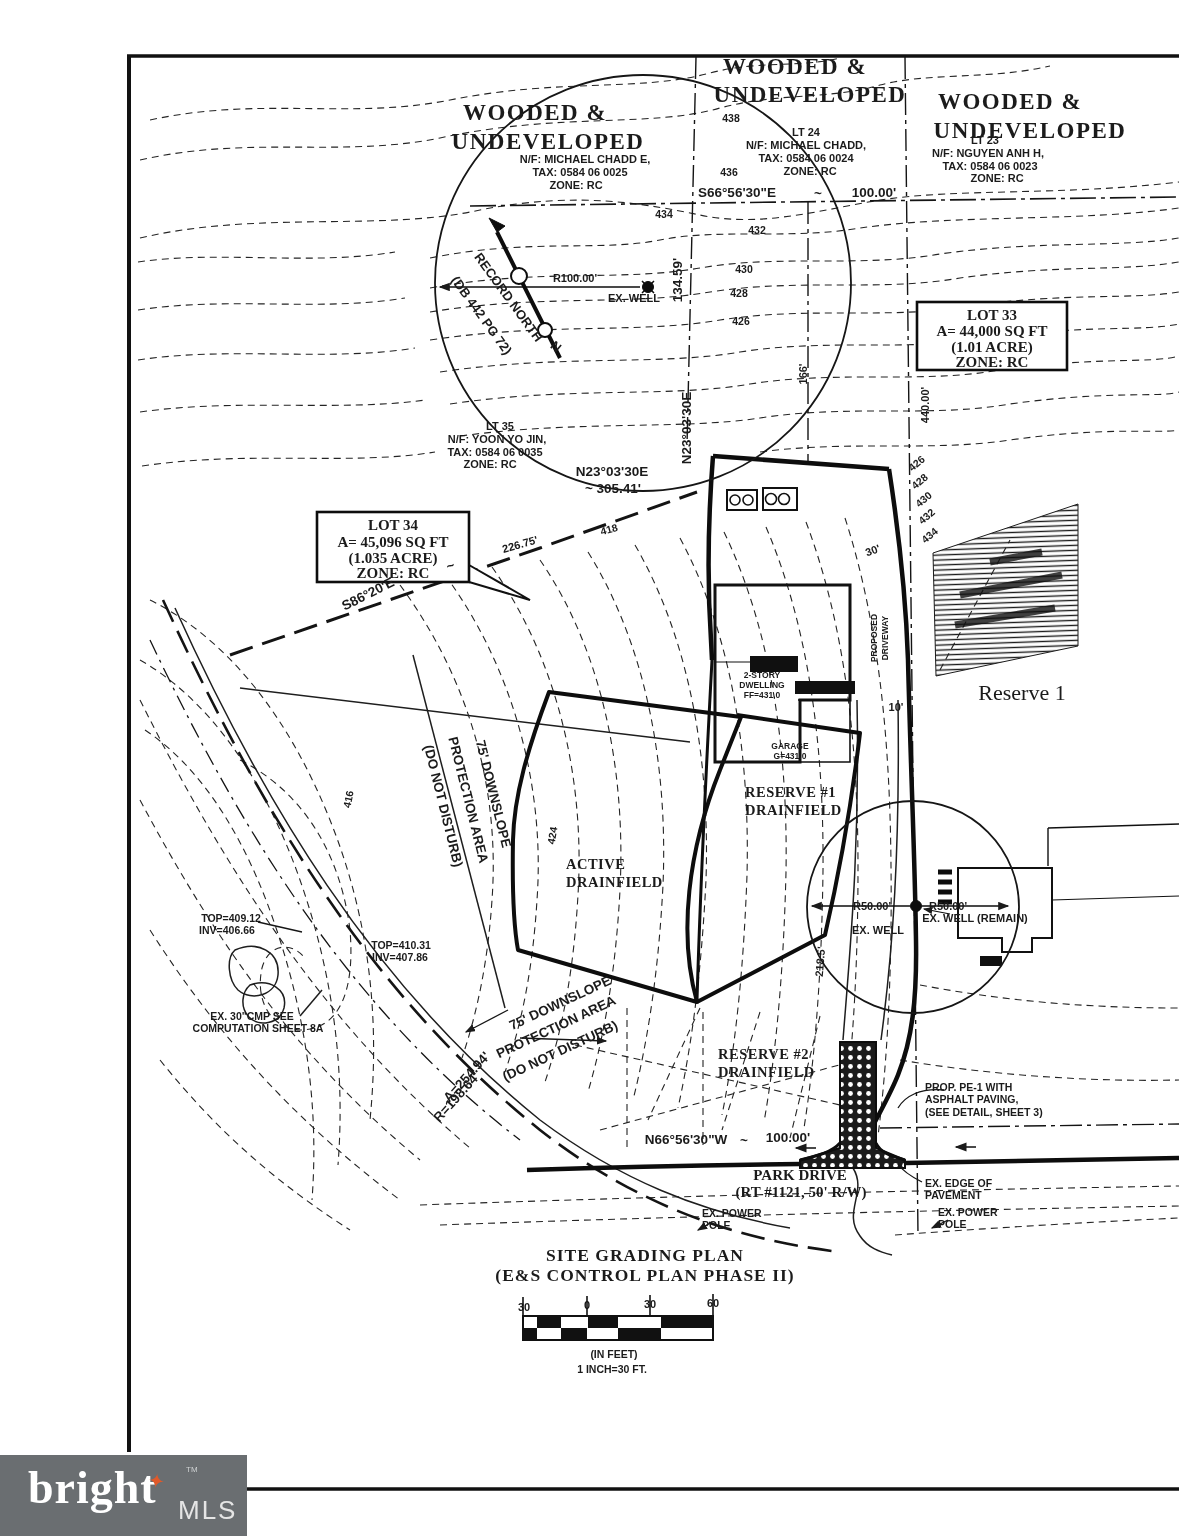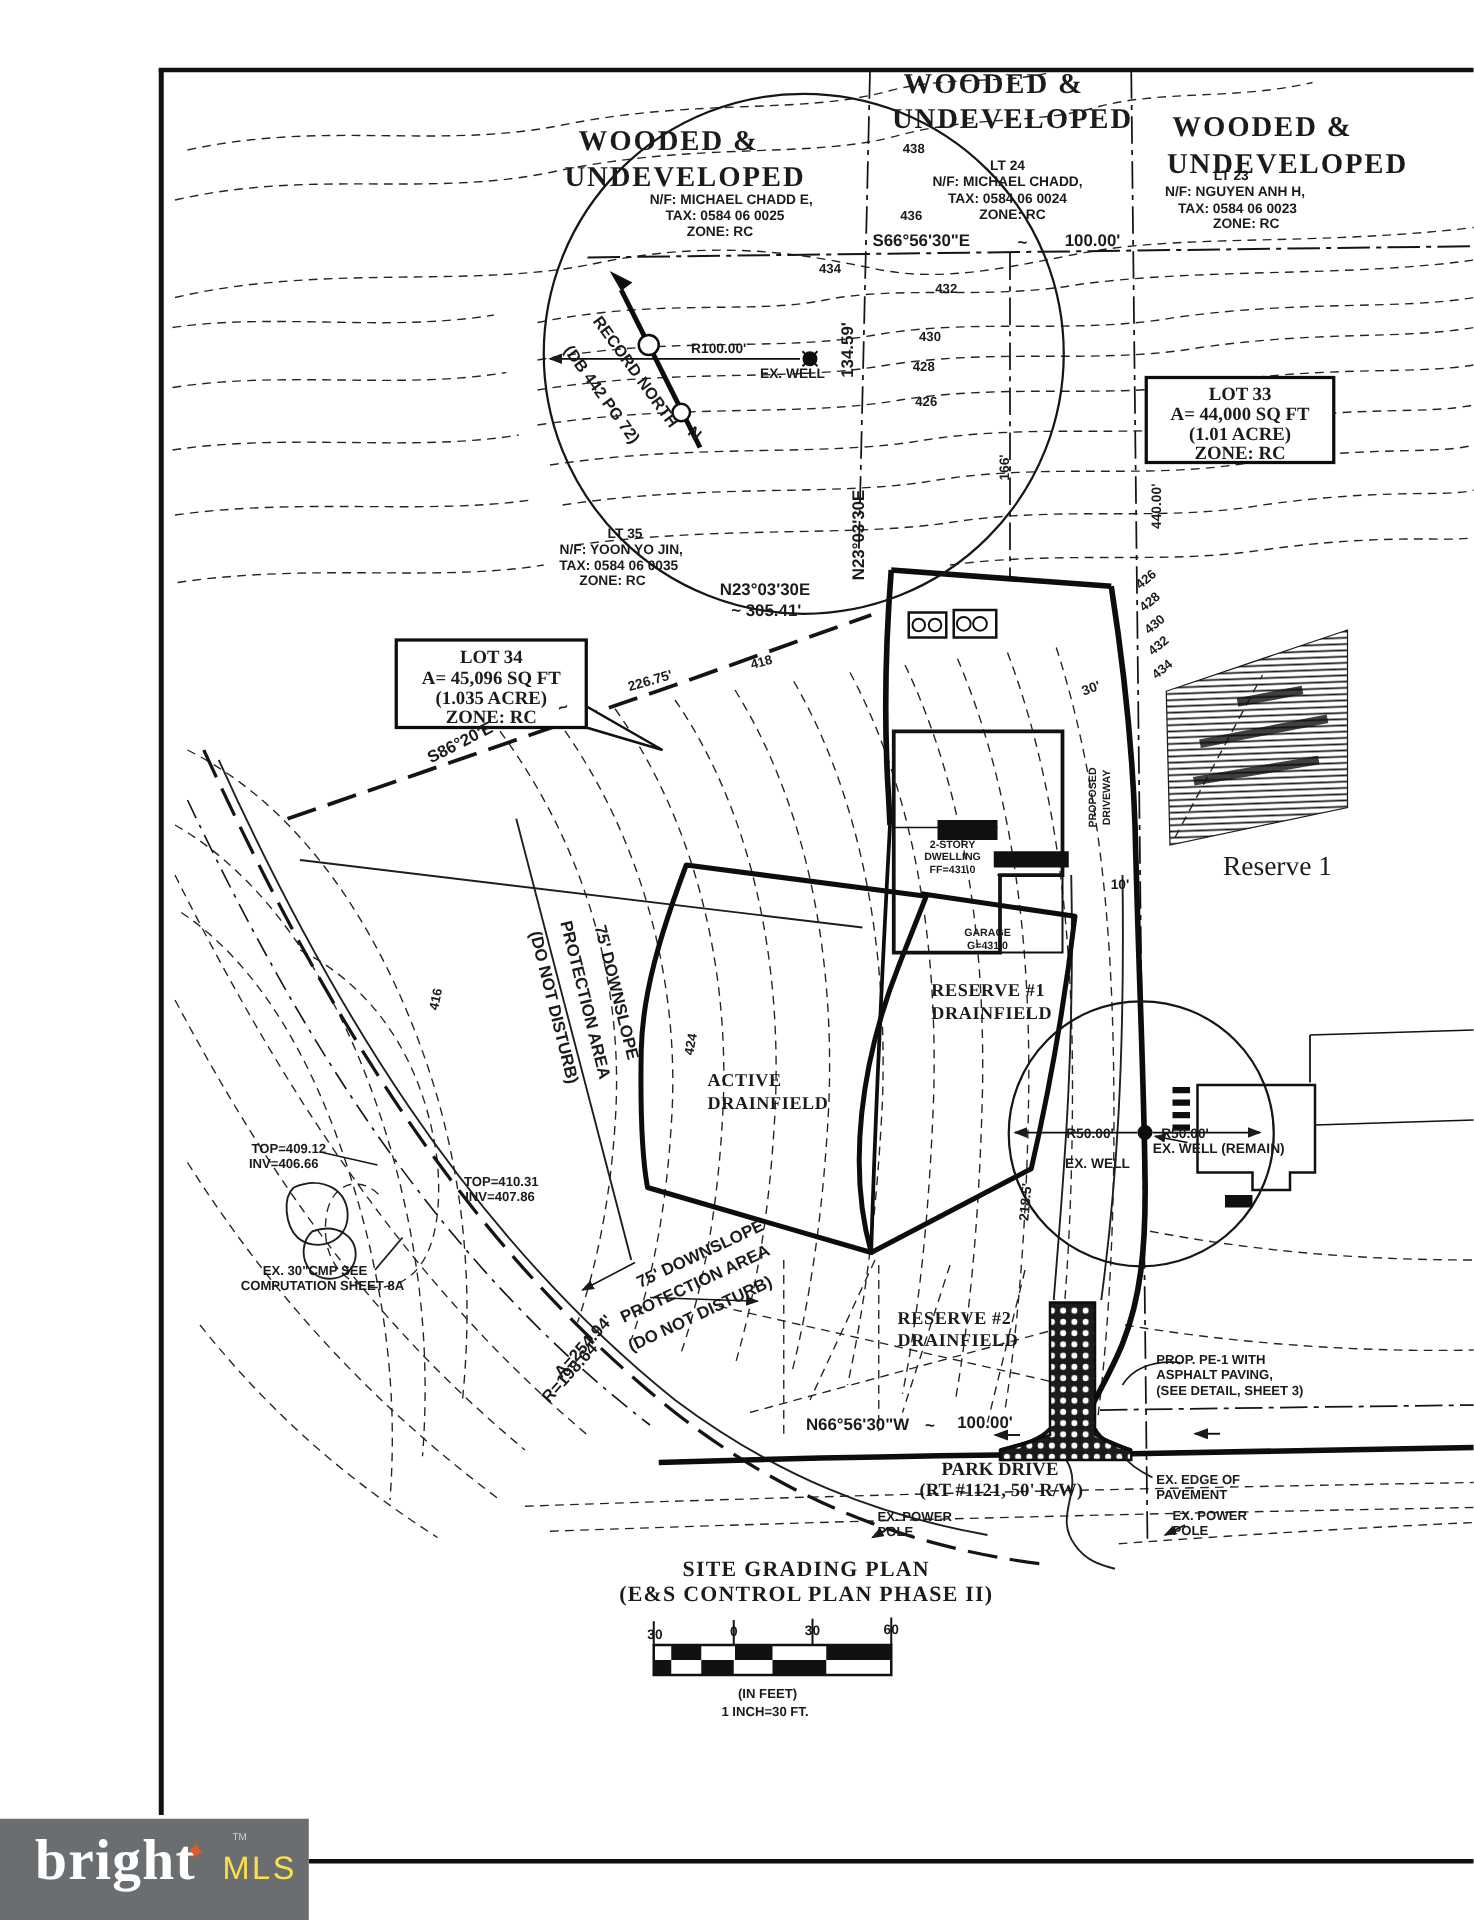--- a/index.html
+++ b/index.html
@@ -20,21 +20,21 @@
   .ctr  {font:bold 10.5px "Liberation Sans", sans-serif;}
   .rot  {font:bold 13px "Liberation Sans", sans-serif;}
   .footer-bar{position:absolute;left:0;top:1455px;width:247px;height:88px;
       background:#6a6e71;z-index:5;}
   .brand{position:absolute;left:28px;top:6px;color:#fff;
       font:bold 46px "Liberation Serif", serif;letter-spacing:1px;}
   .brand-star{position:absolute;left:148px;top:14px;color:#e0592a;
       font:20px "DejaVu Sans", sans-serif;transform:rotate(8deg);}
   .brand-tm{position:absolute;left:186px;top:10px;color:#cfd2d3;
       font:8px "Liberation Sans", sans-serif;}
-  .brand-mls{position:absolute;left:178px;top:24px;color:#fde047;
+  .brand-mls{position:absolute;left:178px;top:40px;color:#e5e5e5;
       font:26px "Liberation Sans", sans-serif;letter-spacing:2px;}
 </style>
 </head>
 <body>
 
 <svg width="1179" height="1536" viewBox="0 0 1179 1536">
   <defs>
     <marker id="ah" markerWidth="9" markerHeight="8" refX="7" refY="3" orient="auto">
       <path d="M0,0 L8,3 L0,6 Z" fill="#1b1b1b"></path>
     </marker>

